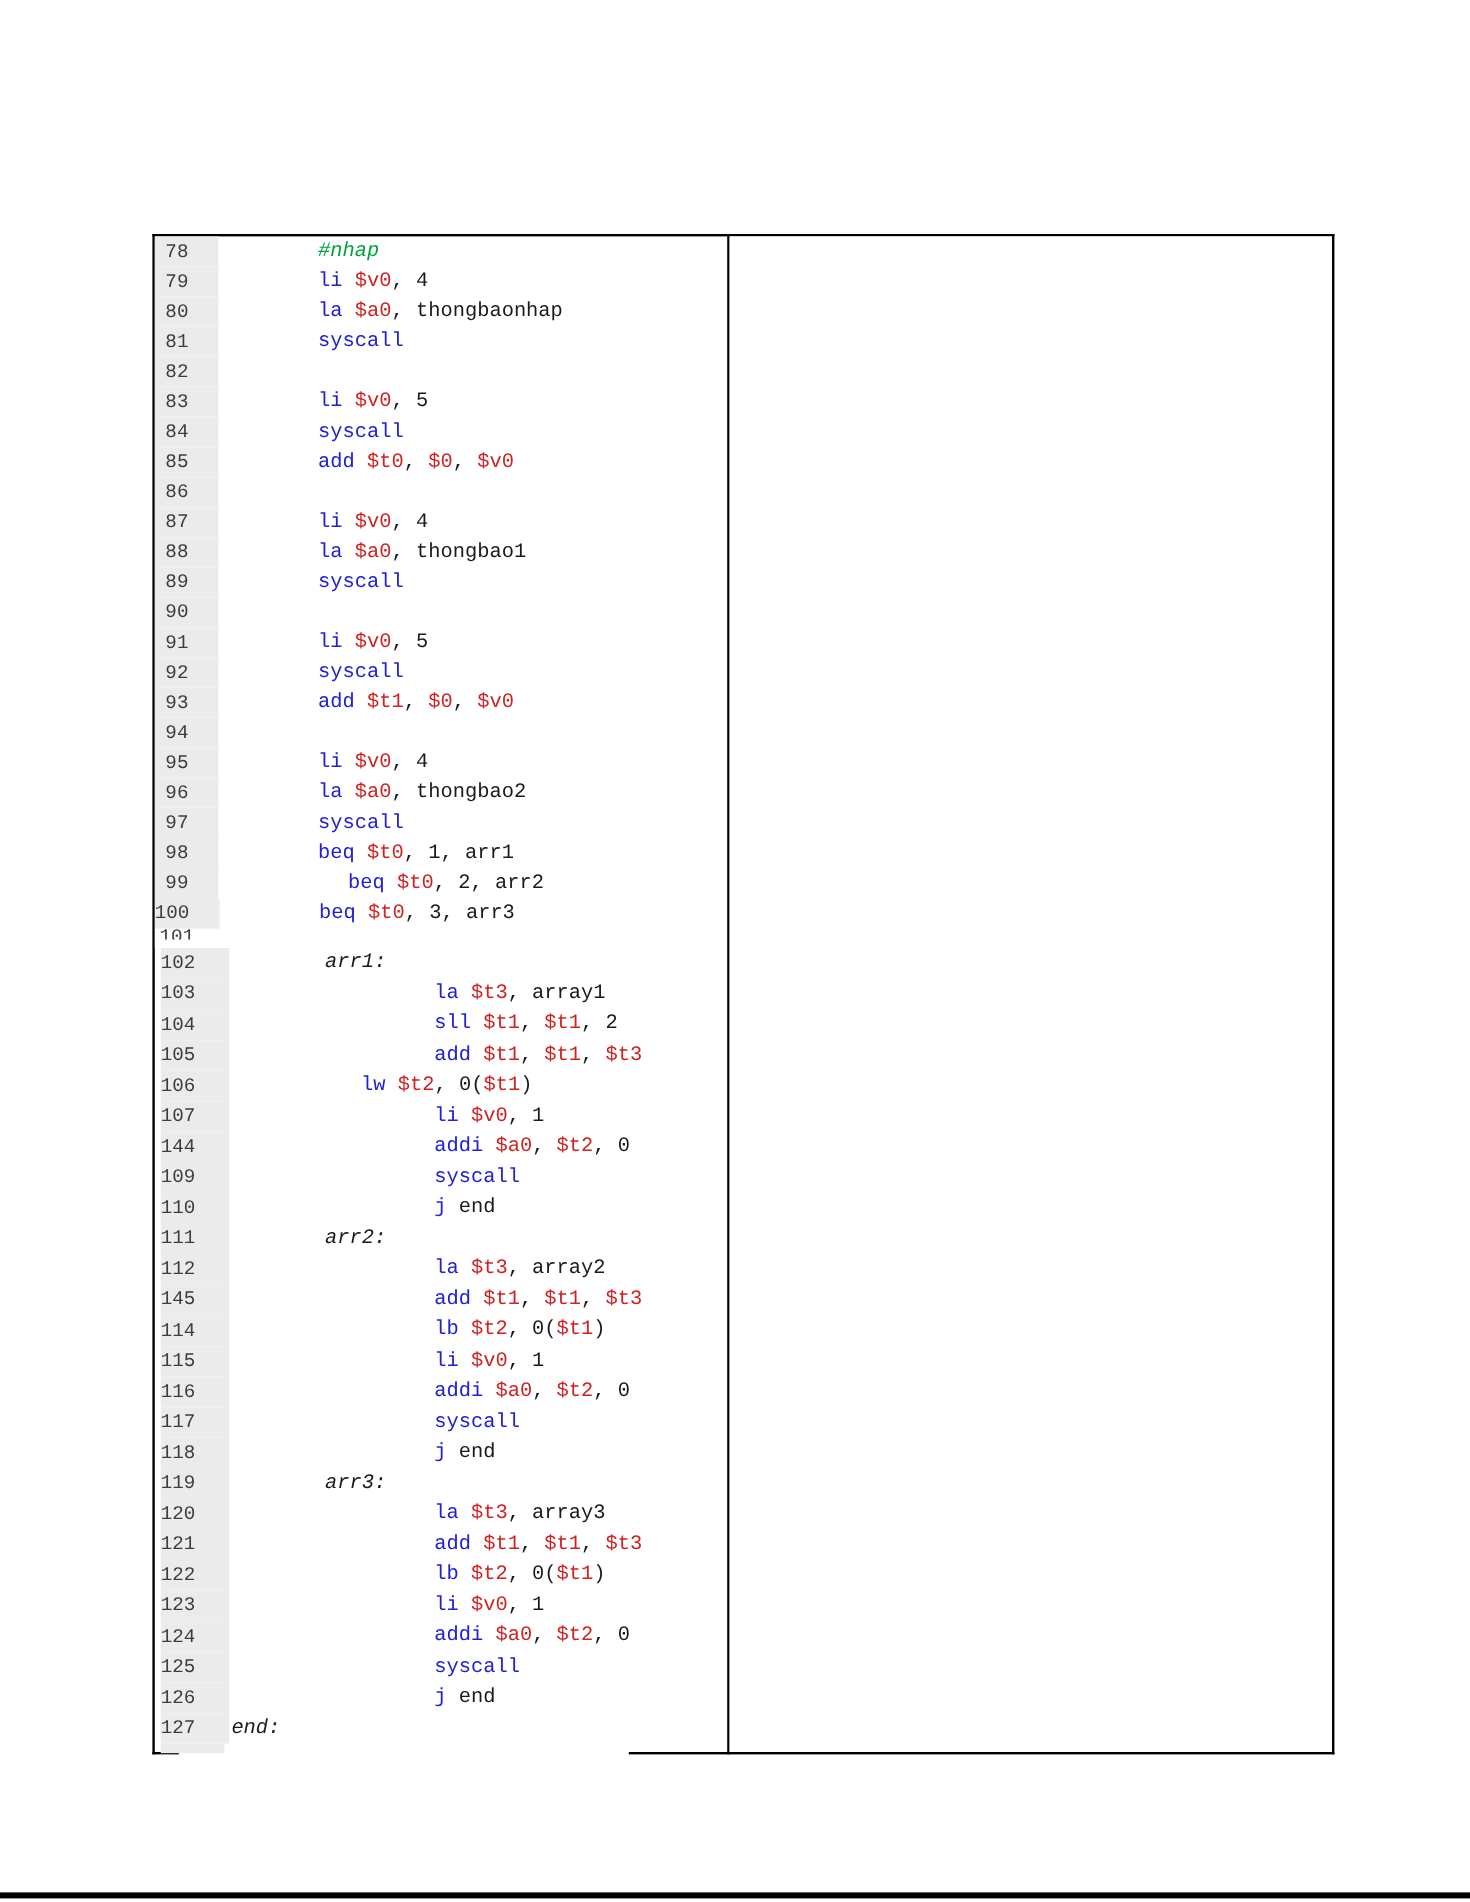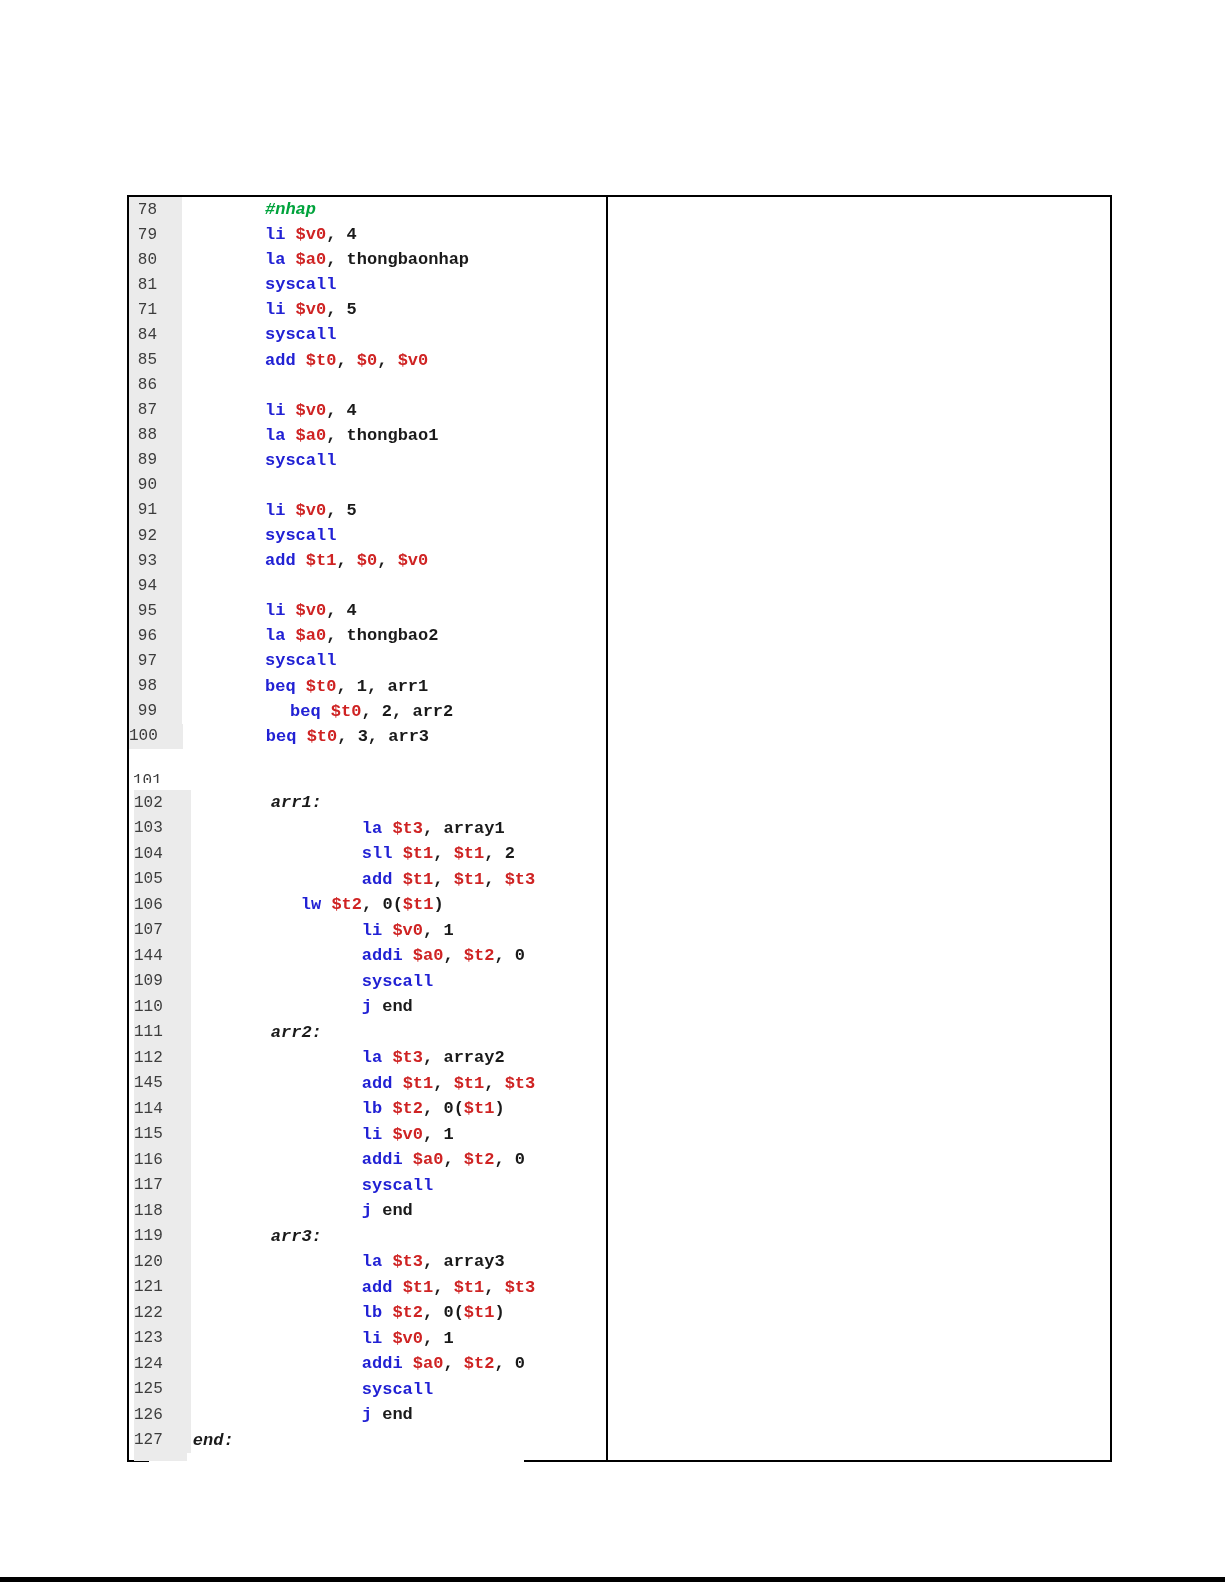--- a/index.html
+++ b/index.html
@@ -27,21 +27,21 @@
   .row{display:flex;align-items:center;}
   #block-pre  .row{height:25.08px;}
   #block-post .row{height:25.5px;}
   .ln{
     flex:0 0 53px;box-sizing:border-box;background:var(--gutter-bg);
     text-align:right;font-size:16px;line-height:1;color:var(--ln);
     align-self:stretch;display:flex;align-items:center;justify-content:flex-end;
   }
   #block-pre  .ln{padding-right:25px;text-align:center;}
   #block-post .ln{padding-right:28px;}
-  .code{font-size:17px;font-weight:bold;white-space:pre;line-height:1;}
+  .code{font-size:17px;font-weight:normal;white-space:pre;line-height:1;}
   .tok-ins{color:var(--ins);}
   .tok-reg{color:var(--reg);}
   .tok-plain{color:var(--plain);}
   .tok-comment{color:var(--comment);font-style:italic;}
   .tok-label{color:var(--plain);font-style:italic;}
 
   
   #glitch-band{
     position:absolute;left:129px;top:774px;width:58px;height:16px;
     background:#ffffff;overflow:hidden;
@@ -76,21 +76,25 @@
     </div>
     <div class="row">
       <span class="ln">80</span>
       <span class="code" style="padding-left: 83px;"><span class="tok-ins">la </span><span class="tok-reg">$a0</span><span class="tok-plain">, thongbaonhap</span></span>
     </div>
     <div class="row">
       <span class="ln">81</span>
       <span class="code" style="padding-left: 83px;"><span class="tok-ins">syscall</span></span>
     </div>
     <div class="row">
-      <span class="ln">71</span>
+      <span class="ln">82</span>
+      <span class="code" style="padding-left: 83px;"></span>
+    </div>
+    <div class="row">
+      <span class="ln">83</span>
       <span class="code" style="padding-left: 83px;"><span class="tok-ins">li </span><span class="tok-reg">$v0</span><span class="tok-plain">, 5</span></span>
     </div>
     <div class="row">
       <span class="ln">84</span>
       <span class="code" style="padding-left: 83px;"><span class="tok-ins">syscall</span></span>
     </div>
     <div class="row">
       <span class="ln">85</span>
       <span class="code" style="padding-left: 83px;"><span class="tok-ins">add </span><span class="tok-reg">$t0</span><span class="tok-plain">, </span><span class="tok-reg">$0</span><span class="tok-plain">, </span><span class="tok-reg">$v0</span></span>
     </div>

